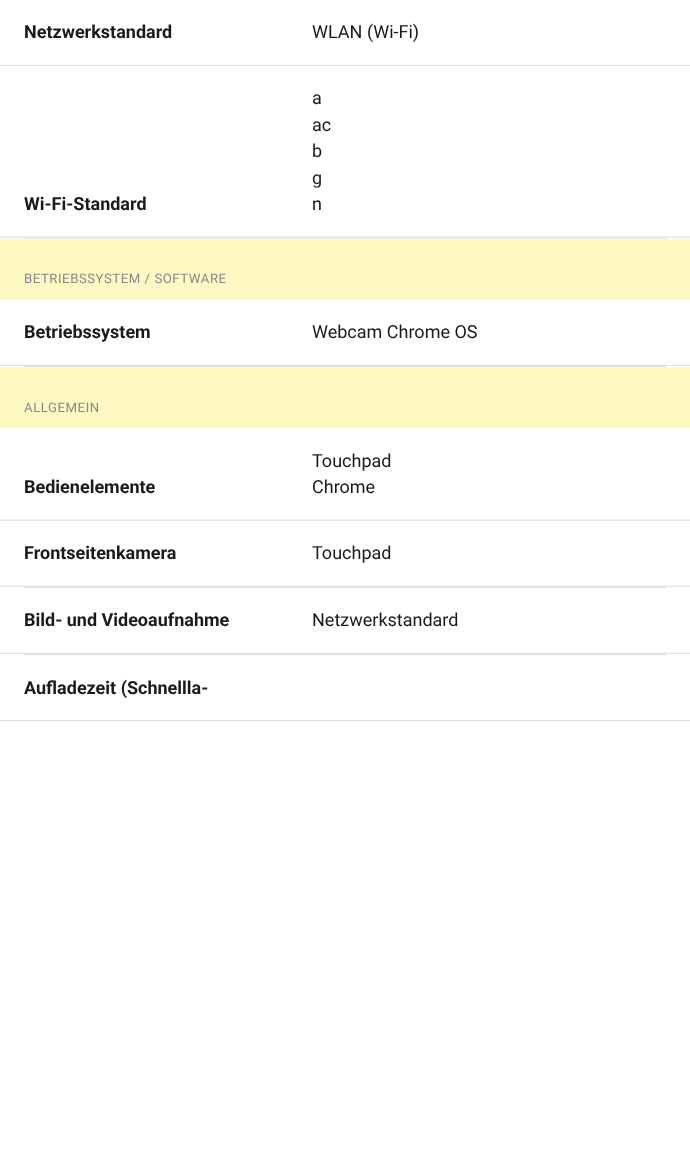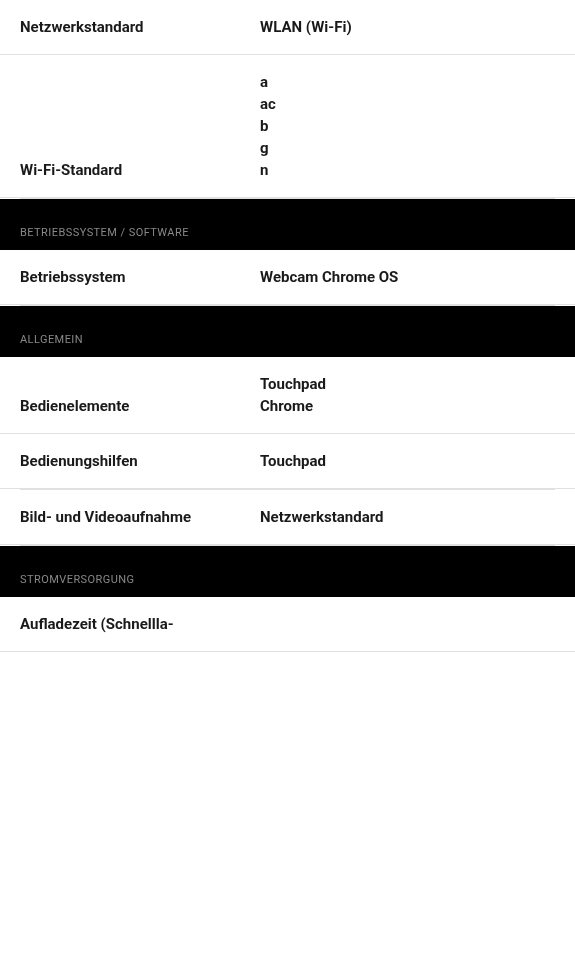--- a/index.html
+++ b/index.html
@@ -32,38 +32,38 @@
     .spec-label {
       font-weight: 700;
       font-size: 15px;
       width: 240px;
       flex-shrink: 0;
       padding-right: 16px;
       color: #1a1a1a;
     }
 
     .spec-value {
-      font-weight: 700;
+      font-weight: 400;
       font-size: 15px;
       color: #1a1a1a;
       flex: 1;
     }
 
     .spec-value .value-line {
       display: block;
       margin-bottom: 4px;
     }
 
     .spec-value .value-line:last-child {
       margin-bottom: 0;
     }
 
     .section-header {
       padding: 22px 20px 10px 20px;
-      background: #000000;
+      background: #fef9c3;
     }
 
     .section-header-text {
       font-size: 11px;
       font-weight: 400;
       color: #888888;
       letter-spacing: 0.04em;
       text-transform: uppercase;
     }
 
@@ -104,30 +104,29 @@
     <hr class="section-divider">
     <div class="section-header"><span class="section-header-text">ALLGEMEIN</span></div>
     <div class="spec-row">
       <div class="spec-label">Bedienelemente</div>
       <div class="spec-value">
         <span class="value-line">Touchpad</span>
         <span class="value-line">Chrome</span>
       </div>
     </div>
     <div class="spec-row">
-      <div class="spec-label">Bedienungshilfen</div>
+      <div class="spec-label">Frontseitenkamera</div>
       <div class="spec-value">
         <span class="value-line">Touchpad</span>
       </div>
     </div>
     <hr class="section-divider">
     <div class="spec-row">
       <div class="spec-label">Bild- und Videoaufnahme</div>
       <div class="spec-value">
         <span class="value-line">Netzwerkstandard</span>
       </div>
     </div>
     <hr class="section-divider">
-    <div class="section-header"><span class="section-header-text">STROMVERSORGUNG</span></div>
     <div class="spec-row">
       <div class="spec-label">Aufladezeit (Schnellla-</div>
     </div>
   </div>
 
 </body></html>

